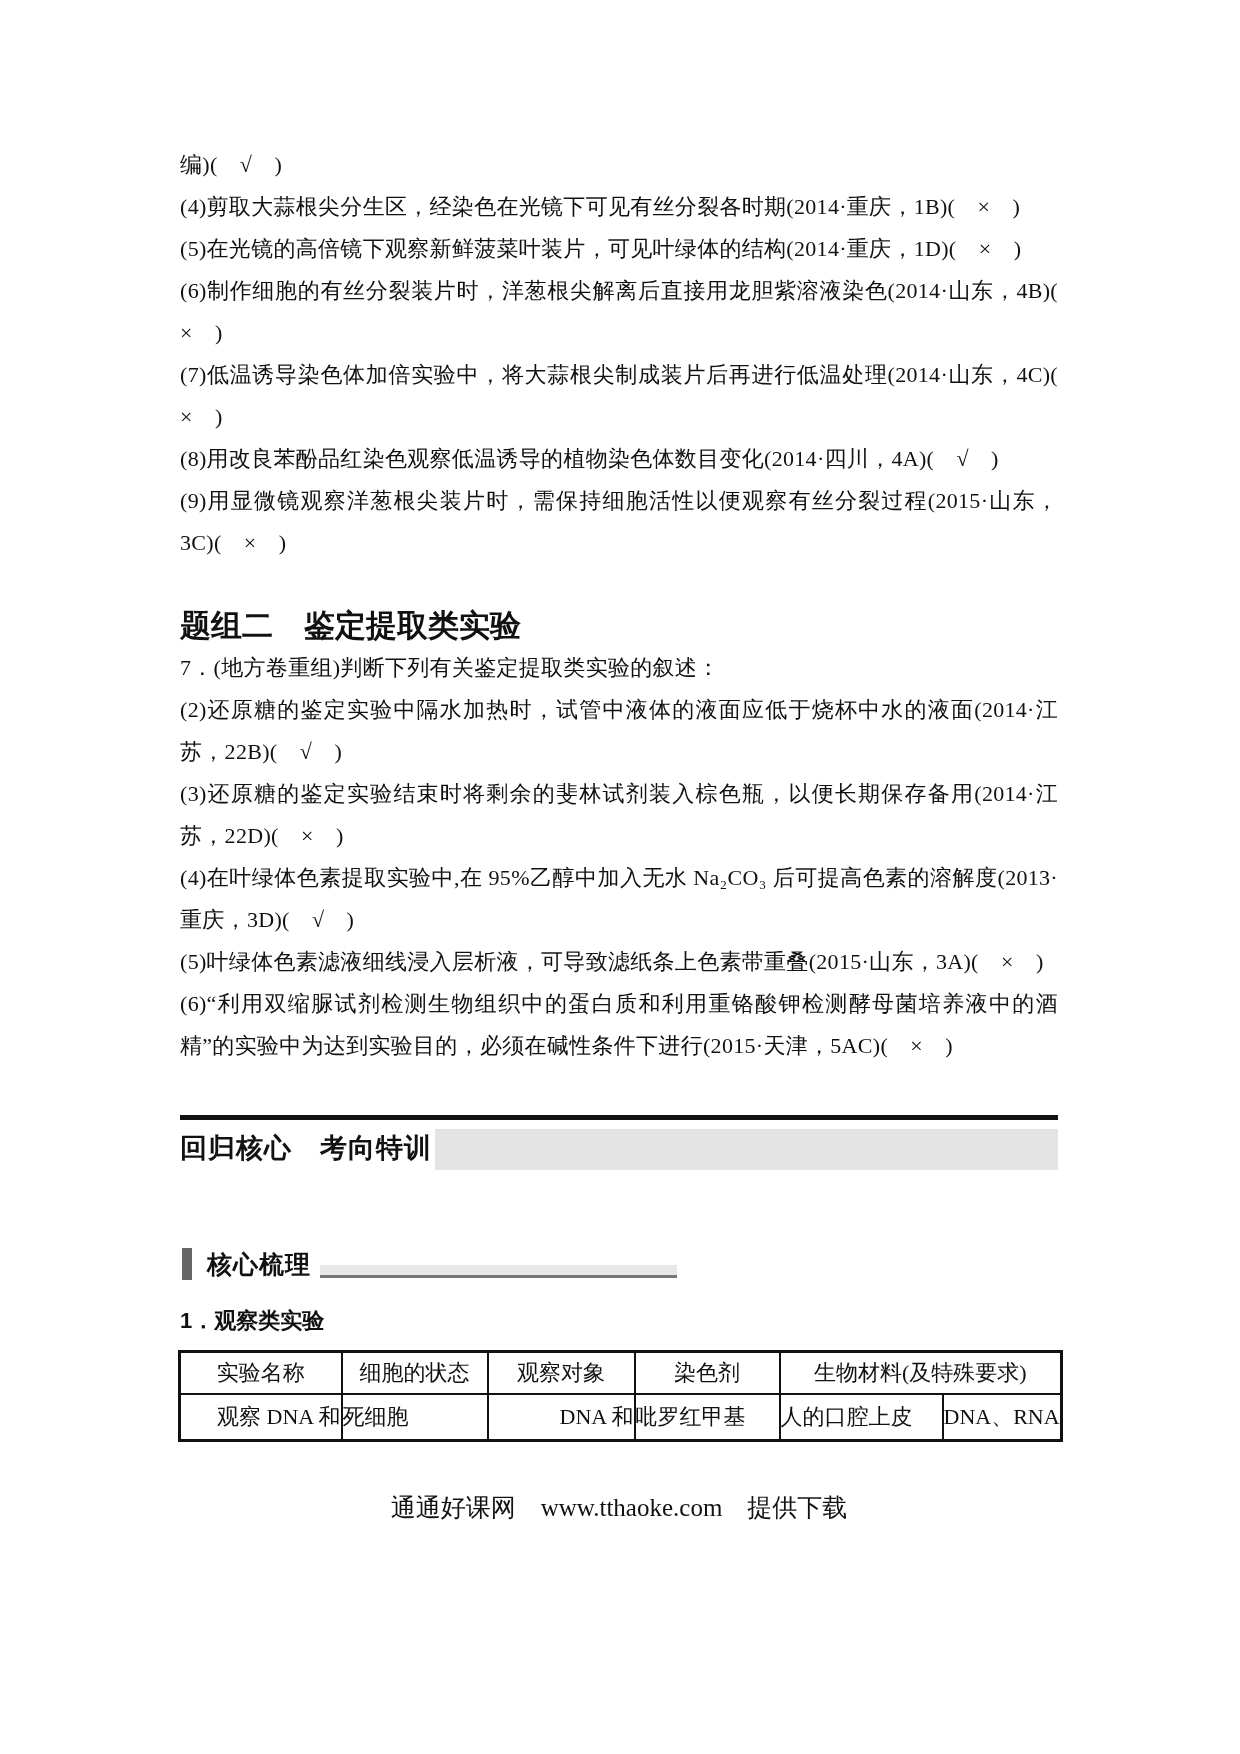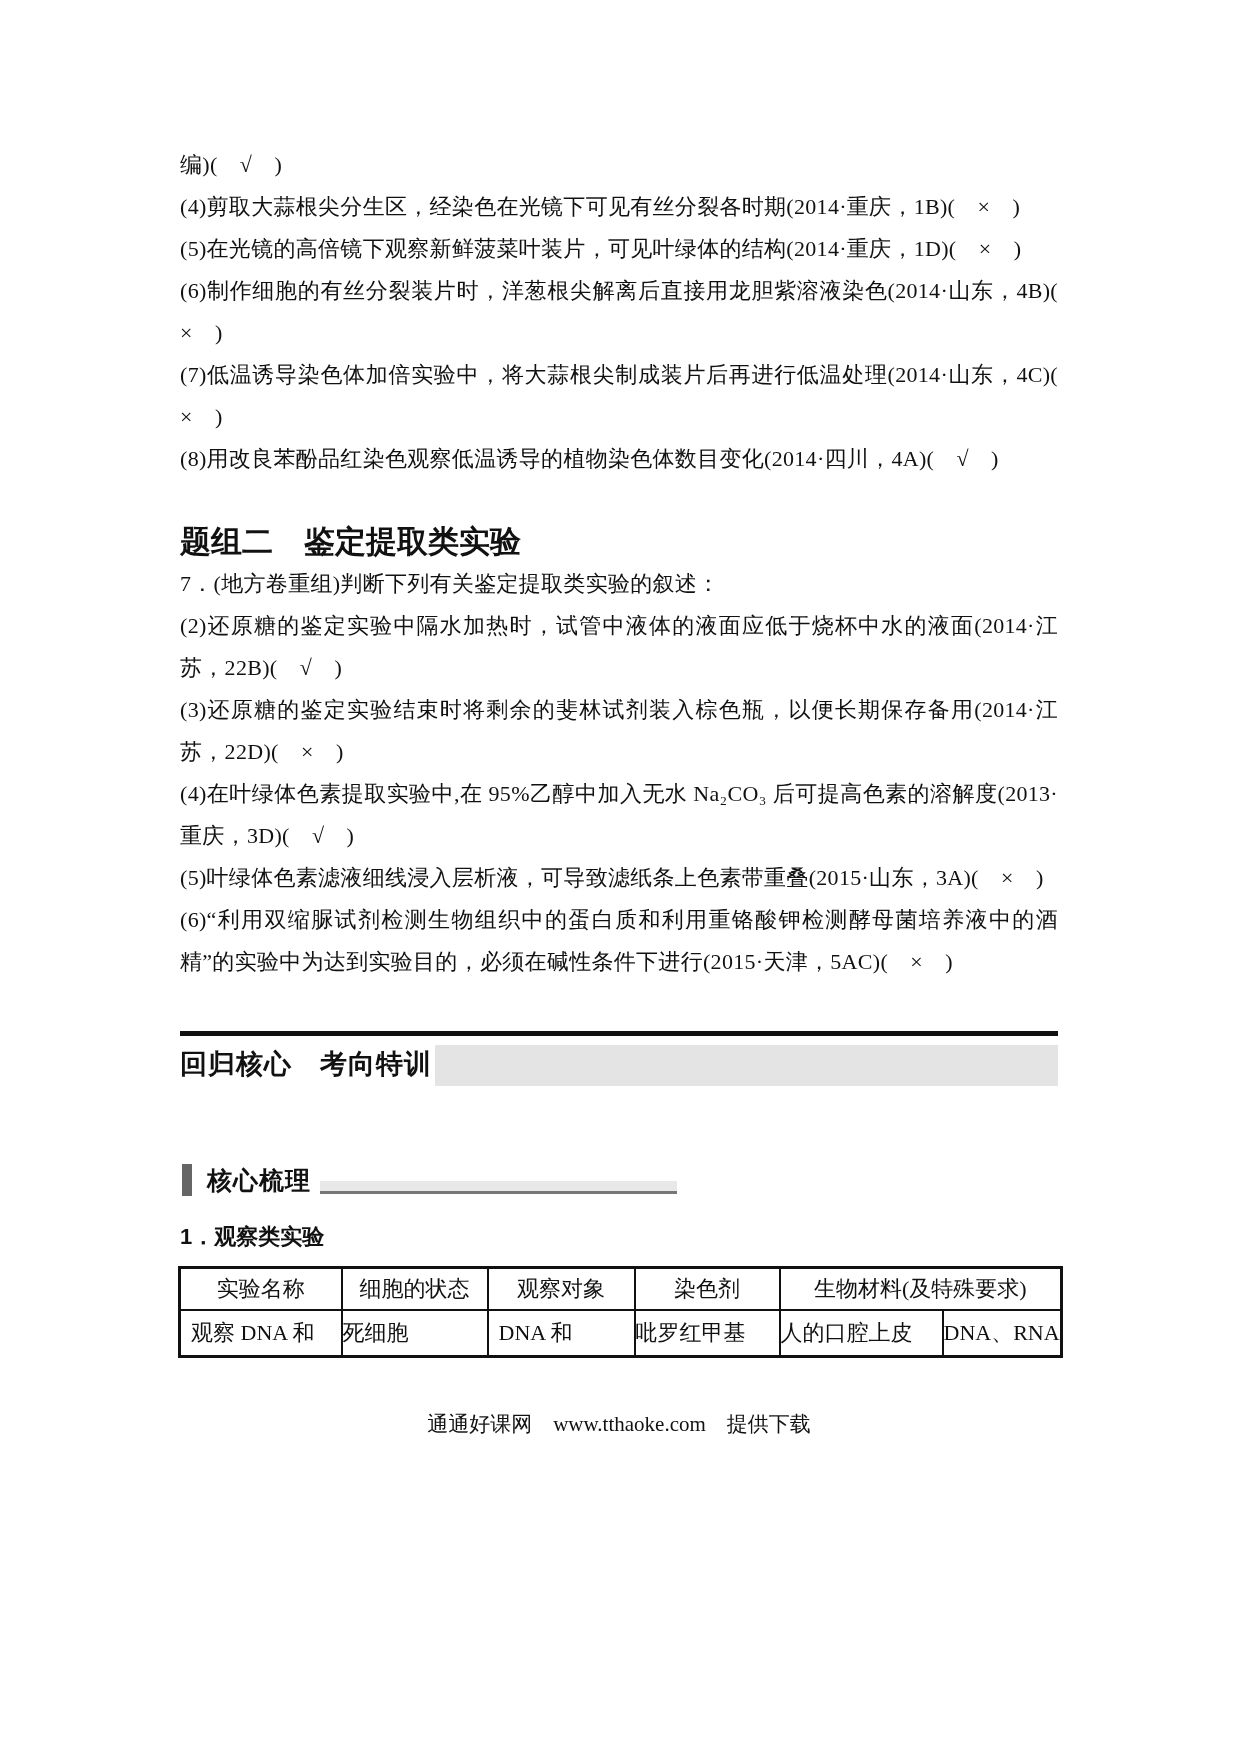--- a/index.html
+++ b/index.html
@@ -52,36 +52,37 @@
     margin:8px 0 0 -2px; font-size:22px;
   }
   table.obs, table.obs th, table.obs td { border:2px solid #111111; }
   table.obs { border-width:3px; }
   table.obs th {
     font-weight:normal; height:40px; padding:0; overflow:hidden; white-space:nowrap;
   }
   table.obs td {
     text-align:left; height:44px; padding:0; overflow:hidden; white-space:nowrap;
   }
-  table.obs td.al { text-align:left; padding-left:10px; }
+  table.obs td.al { text-align:right; padding-left:10px; }
 
-  .footer { margin:52px 0 0 0; text-align:center; font-size:21px; line-height:28px; }
+  .footer { margin:52px 0 0 0; text-align:center; font-size:25px; line-height:28px; }
 </style>
 </head>
 <body>
 
 <div class="page">
   <div class="content">
 
     <p class="para">编)(　√　)</p>
     <p class="para">(4)剪取大蒜根尖分生区，经染色在光镜下可见有丝分裂各时期(2014·重庆，1B)(　×　)</p>
     <p class="para">(5)在光镜的高倍镜下观察新鲜菠菜叶装片，可见叶绿体的结构(2014·重庆，1D)(　×　)</p>
     <p class="para">(6)制作细胞的有丝分裂装片时，洋葱根尖解离后直接用龙胆紫溶液染色(2014·山东，4B)(　×　)</p>
     <p class="para">(7)低温诱导染色体加倍实验中，将大蒜根尖制成装片后再进行低温处理(2014·山东，4C)(　×　)</p>
     <p class="para">(8)用改良苯酚品红染色观察低温诱导的植物染色体数目变化(2014·四川，4A)(　√　)</p>
+    <p class="para">(9)用显微镜观察洋葱根尖装片时，需保持细胞活性以便观察有丝分裂过程(2015·山东，3C)(　×　)</p>
 
     <h3 class="group-heading">题组二　鉴定提取类实验</h3>
     <p class="para">7．(地方卷重组)判断下列有关鉴定提取类实验的叙述：</p>
     <p class="para">(2)还原糖的鉴定实验中隔水加热时，试管中液体的液面应低于烧杯中水的液面(2014·江苏，22B)(　√　)</p>
     <p class="para">(3)还原糖的鉴定实验结束时将剩余的斐林试剂装入棕色瓶，以便长期保存备用(2014·江苏，22D)(　×　)</p>
     <p class="para">(4)在叶绿体色素提取实验中,在 95%乙醇中加入无水 Na₂CO₃ 后可提高色素的溶解度(2013·重庆，3D)(　√　)</p>
     <p class="para">(5)叶绿体色素滤液细线浸入层析液，可导致滤纸条上色素带重叠(2015·山东，3A)(　×　)</p>
     <p class="para">(6)“利用双缩脲试剂检测生物组织中的蛋白质和利用重铬酸钾检测酵母菌培养液中的酒精”的实验中为达到实验目的，必须在碱性条件下进行(2015·天津，5AC)(　×　)</p>
 
     <div class="banner-rule"></div>

